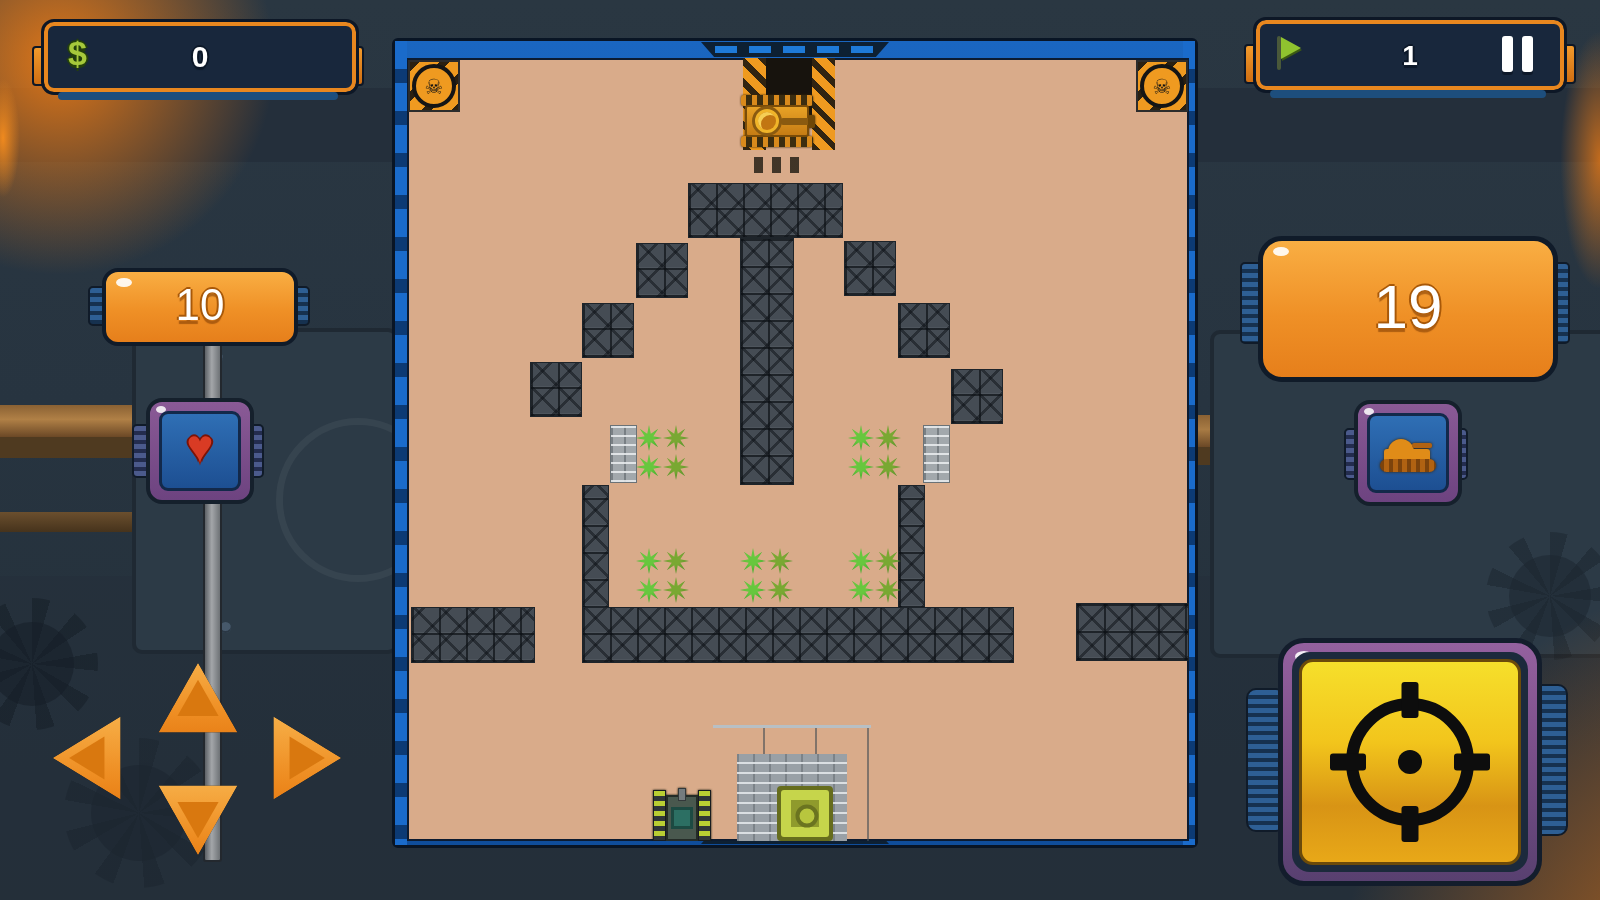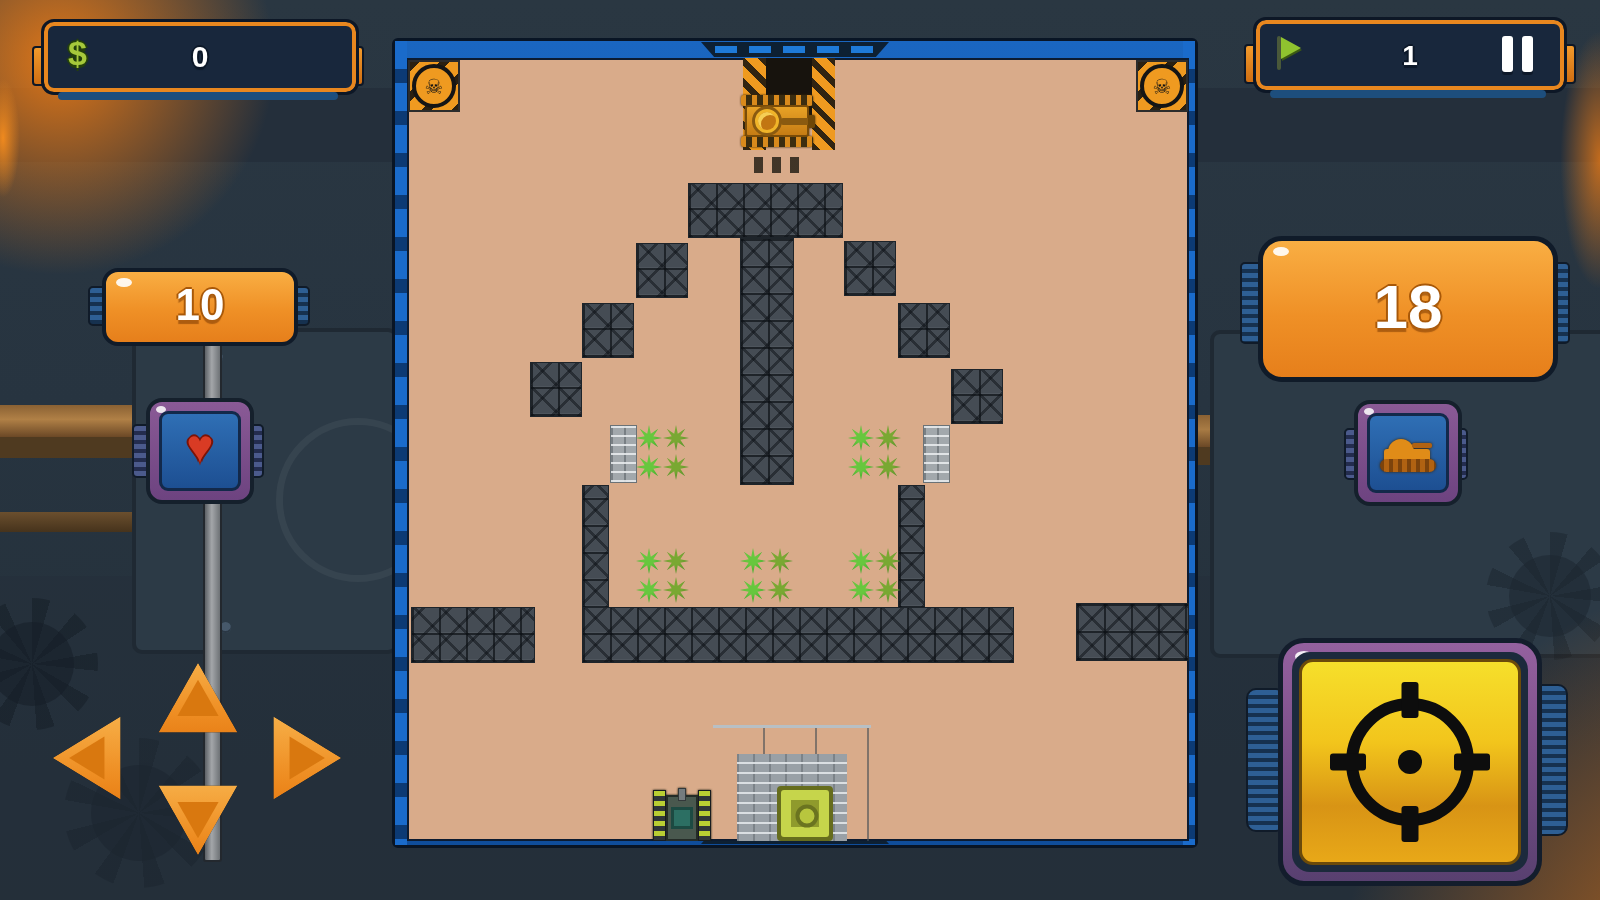--- a/index.html
+++ b/index.html
@@ -27,21 +27,21 @@
   .money-symbol{position:absolute;left:20px;top:8px;font-size:34px;font-weight:bold;color:#a6c93b;
                 text-shadow:-2px 0 #24400c,2px 0 #24400c,0 -2px #24400c,0 3px 0 #24400c;}
   .flag-icon{position:absolute;left:16px;top:12px;width:28px;height:36px;}
   .flag-pole{position:absolute;left:1px;top:0;width:4px;height:34px;background:#49583a;border-radius:2px;}
   .flag-tri{position:absolute;left:5px;top:1px;width:0;height:0;border-top:11px solid transparent;border-bottom:11px solid transparent;border-left:20px solid #8fc32f;filter:drop-shadow(1px 2px 0 #3c5a12);}
   .pause-button{position:absolute;right:20px;top:12px;width:40px;height:36px;cursor:pointer;}
   .pause-bar{position:absolute;top:0;width:11px;height:36px;background:#fff;border-radius:3px;box-shadow:0 3px 0 rgba(8,16,28,.6);}
 
   
   .orange-badge{position:absolute;background:linear-gradient(180deg,#f9ae43 0%,#ef9026 55%,#e67f1b 100%);
-                border:4px solid #101b29;border-radius:16px;color:#fff;font-weight:bold;text-align:center;}
+                border:4px solid #101b29;border-radius:16px;color:#fff;font-weight:normal;text-align:center;}
   .orange-badge::before{content:"";position:absolute;left:10px;top:6px;width:16px;height:9px;border-radius:50%;background:rgba(255,255,255,.9);}
   .badge-text{position:absolute;left:0;right:0;text-shadow:-2px 0 #a85808,2px 0 #a85808,0 -2px #a85808,0 4px 1px rgba(120,55,0,.55);}
   .ribbed{position:absolute;background:repeating-linear-gradient(180deg,#2e5f94 0 5px,#16314f 5px 9px);border:2px solid #101b29;border-radius:5px;}
   .ribbed-purple{background:repeating-linear-gradient(180deg,#4b5a8c 0 5px,#232c4e 5px 9px);}
 
   .square-button{position:absolute;background:linear-gradient(180deg,#8a5a96,#6d4380);border:4px solid #15202c;border-radius:16px;}
   .square-button::before{content:"";position:absolute;left:6px;top:4px;width:10px;height:7px;border-radius:50%;background:rgba(255,255,255,.85);}
   .square-button .inner-blue{position:absolute;inset:9px;background:linear-gradient(180deg,#2f6fb5,#1d4f92);border:3px solid #13294a;border-radius:9px;overflow:hidden;}
   .heart-glyph{position:absolute;left:0;right:0;top:6px;text-align:center;font-size:46px;line-height:52px;color:#d93b24;
                text-shadow:-2px 0 #7a1408,2px 0 #7a1408,0 -2px #7a1408,0 3px 0 #8f1f0c;}
@@ -230,21 +230,21 @@
   <div class="ribbed ribbed-purple" style="left:244px;top:424px;width:16px;height:50px;"></div>
   <div class="square-button" style="left:146px;top:398px;width:100px;height:98px;">
     <div class="inner-blue">
       <div class="heart-glyph">♥</div>
     </div>
   </div>
 
   <div class="ribbed" style="left:1240px;top:262px;width:20px;height:78px;"></div>
   <div class="ribbed" style="left:1546px;top:262px;width:20px;height:78px;"></div>
   <div class="orange-badge" style="left:1258px;top:236px;width:290px;height:136px;border-radius:24px;border-width:5px;">
-    <div class="badge-text" style="top:30px;font-size:62px;">18</div>
+    <div class="badge-text" style="top:30px;font-size:62px;">19</div>
   </div>
   <div class="ribbed ribbed-purple" style="left:1344px;top:428px;width:16px;height:48px;"></div>
   <div class="ribbed ribbed-purple" style="left:1448px;top:428px;width:16px;height:48px;"></div>
   <div class="square-button" style="left:1354px;top:400px;width:100px;height:98px;">
     <div class="inner-blue">
       <div class="tank-icon">
         <div class="ti-dome"></div>
         <div class="ti-barrel"></div>
         <div class="ti-hull"></div>
         <div class="ti-track"></div>

